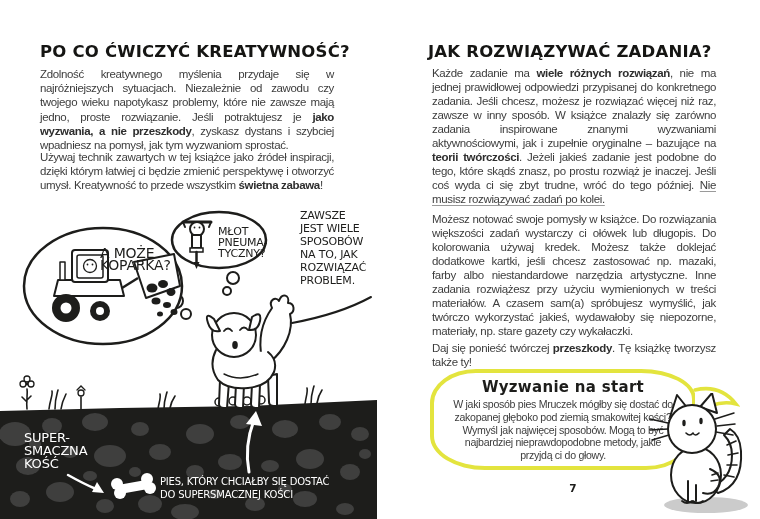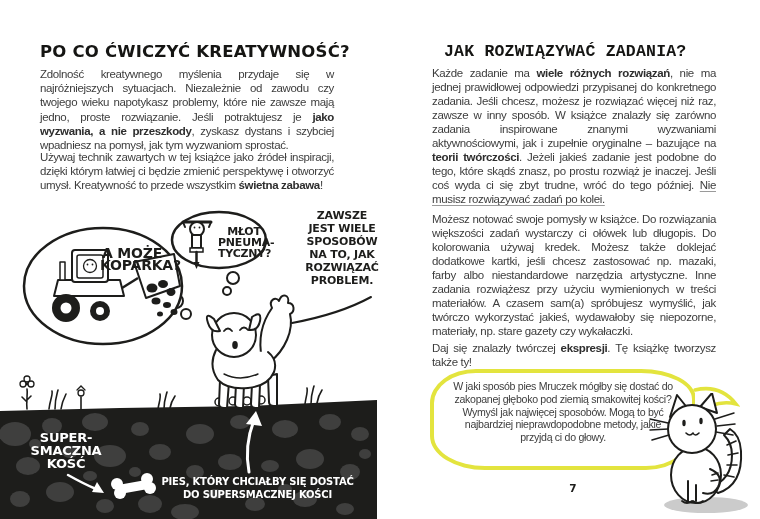--- a/index.html
+++ b/index.html
@@ -4,22 +4,22 @@
 <style>
   html,body{margin:0;padding:0;background:#fff;}
   #screen{position:relative;width:760px;height:519px;background:#ffffff;overflow:hidden;
           font-family:"Liberation Sans",sans-serif;}
   .heading{position:absolute;font-family:"DejaVu Sans",sans-serif;font-weight:700;
            font-size:16.5px;letter-spacing:.2px;color:#151513;white-space:nowrap;text-align:center;}
   .para{position:absolute;font-size:11.5px;line-height:14.2px;letter-spacing:-.35px;
         color:#3d3d3d;text-align:justify;}
   .para span.b{font-weight:700;color:#2e2e2e;margin-top:42px;}
   .para span.u{text-decoration:underline;text-decoration-color:#9a9a9a;text-underline-offset:2px;}
-  .comic{position:absolute;font-family:"DejaVu Sans",sans-serif;font-weight:700;color:#1d1d1b;
-         white-space:pre-line;text-align:center;letter-spacing:-.2px;}
+  .comic{position:absolute;font-family:"DejaVu Sans",sans-serif;font-weight:400;color:#1d1d1b;
+         white-space:pre-line;text-align:left;letter-spacing:-.2px;}
   .white-label{color:#ffffff;}
   .illu{position:absolute;}
   .challenge{position:absolute;left:430px;top:369px;width:258px;height:88px;background:#fff;
              border:4px solid #e3e43e;border-radius:46px 55px 50px 55px/34px 30px 38px 34px;
              padding-top:5px;box-sizing:content-box;}
   .challenge-title{font-family:"DejaVu Sans",sans-serif;font-weight:700;font-size:15px;
                    text-align:center;color:#1d1d1b;letter-spacing:.3px;}
   .challenge-body{font-size:10.6px;line-height:12.8px;color:#3d3d3d;text-align:center;
                   padding:2px 14px 0 14px;letter-spacing:-.3px;}
   .pageno{position:absolute;left:432px;top:482px;width:282px;text-align:center;
@@ -188,26 +188,27 @@
 SPOSOBÓW
 NA TO, JAK
 ROZWIĄZAĆ
 PROBLEM.</div>
   <div class="comic white-label" style="left:24px;top:431px;width:84px;font-size:13px;line-height:13px;">SUPER-
 SMACZNA
 KOŚĆ</div>
   <div class="comic white-label" style="left:160px;top:476px;width:195px;font-size:10px;line-height:12.5px;">PIES, KTÓRY CHCIAŁBY SIĘ DOSTAĆ
 DO SUPERSMACZNEJ KOŚCI</div>
 
-  <div class="heading" style="left:444px;top:42px;font-family:Liberation Mono, monospace;">JAK ROZWIĄZYWAĆ ZADANIA?</div>
+  <div class="heading" style="left:428px;top:42px;">JAK ROZWIĄZYWAĆ ZADANIA?</div>
   <div class="para" style="left:432px;top:66px;width:284px;line-height:14px;"><span>Każde zadanie ma </span><span class="b">wiele różnych rozwiązań</span><span>, nie ma jednej prawidłowej odpowiedzi przypisanej do konkretnego zadania. Jeśli chcesz, możesz je rozwiązać więcej niż raz, zawsze w inny sposób. W książce znalazły się zarówno zadania inspirowane znanymi wyzwaniami aktywnościowymi, jak i zupełnie oryginalne – bazujące na </span><span class="b">teorii twórczości</span><span>. Jeżeli jakieś zadanie jest podobne do tego, które skądś znasz, po prostu rozwiąż je inaczej. Jeśli coś wyda ci się zbyt trudne, wróć do tego później. </span><span class="u">Nie musisz rozwiązywać zadań po kolei.</span></div>
   <div class="para" style="left:432px;top:212px;width:284px;line-height:14px;"><span>Możesz notować swoje pomysły w książce. Do rozwiązania większości zadań wystarczy ci ołówek lub długopis. Do kolorowania używaj kredek. Możesz także doklejać dodatkowe kartki, jeśli chcesz zastosować np. mazaki, farby albo niestandardowe narzędzia artystyczne. Inne zadania rozwiążesz przy użyciu wymienionych w treści materiałów. A czasem sam(a) spróbujesz wymyślić, jak twórczo wykorzystać jakieś, wydawałoby się niepozorne, materiały, np. stare gazety czy wykałaczki.</span></div>
-  <div class="para" style="left:432px;top:341px;width:284px;line-height:14px;"><span>Daj się znalazły twórczej </span><span class="b">ekspresji</span><span>. Tę książkę tworzysz także ty!</span></div>
+  <div class="para" style="left:432px;top:341px;width:284px;line-height:14px;"><span>Daj się ponieść twórczej </span><span class="b">przeszkody</span><span>. Tę książkę tworzysz także ty!</span></div>
 
   <div class="challenge">
+    <div class="challenge-title">Wyzwanie na start</div>
     <div class="challenge-body">W jaki sposób pies Mruczek mógłby się dostać do zakopanej głęboko pod ziemią smakowitej kości? Wymyśl jak najwięcej sposobów. Mogą to być najbardziej nieprawdopodobne metody, jakie przyjdą ci do głowy.</div>
   </div>
   <svg class="illu" style="left:692px;top:384px;" width="48" height="40" viewBox="0 0 48 40">
     <path d="M3 6 Q28 0 44 20 Q25 15 3 30 Z" fill="#fff"></path>
     <path d="M3 6 Q28 0 44 20 Q25 15 3 30" fill="none" stroke="#e3e43e" stroke-width="3.5" stroke-linecap="round"></path>
   </svg>
 
   <svg class="illu" style="left:648px;top:393px;" width="110" height="122" viewBox="0 0 110 122">
     <ellipse cx="58" cy="112" rx="42" ry="8" fill="#cbcbcb"></ellipse>
     <g stroke="#1d1d1b" stroke-width="2" fill="#fff" stroke-linecap="round" stroke-linejoin="round">

